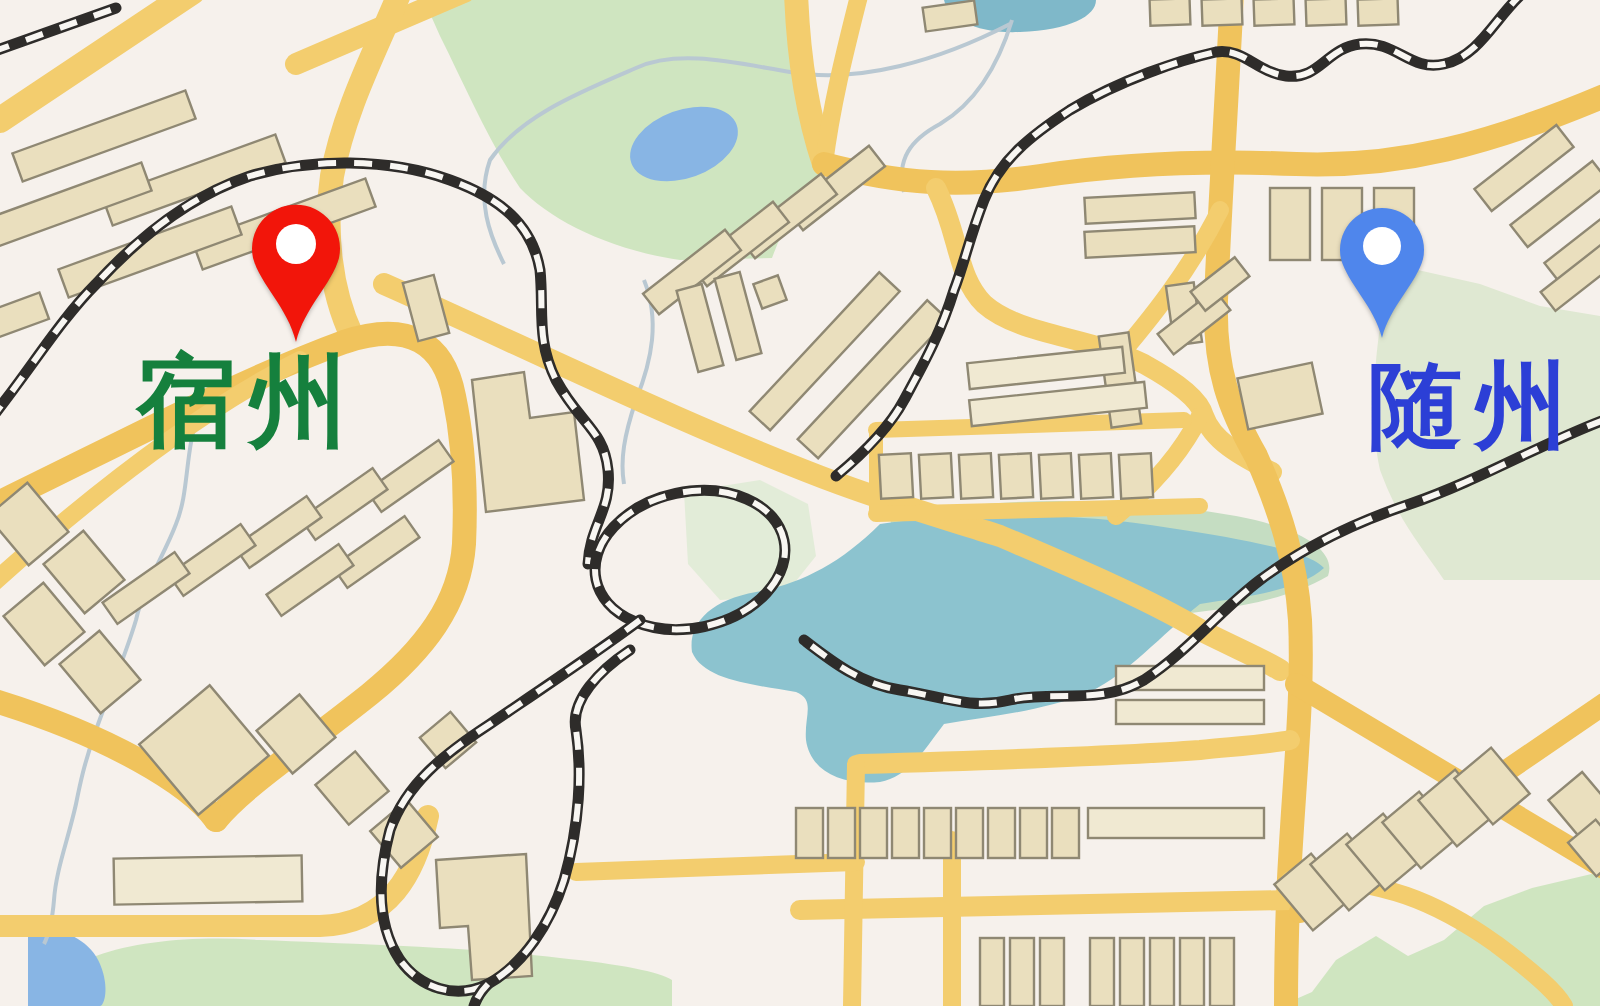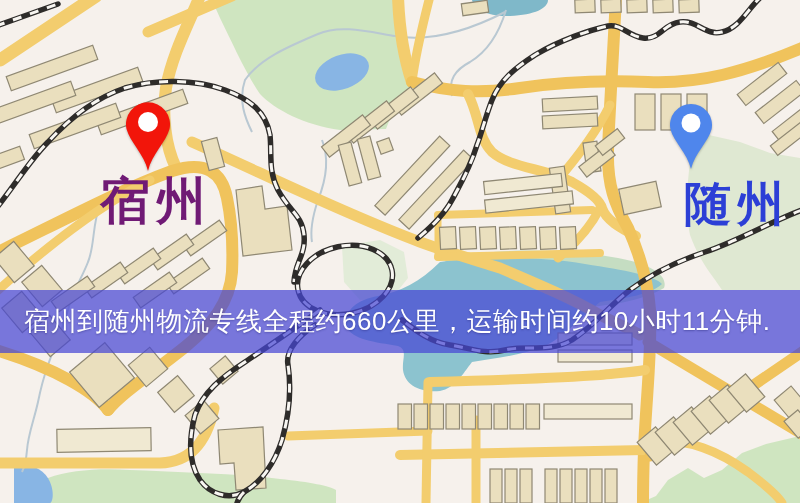--- a/index.html
+++ b/index.html
@@ -9,21 +9,21 @@
   .rd{fill:none;stroke:#f3cd6e;stroke-linecap:round;stroke-linejoin:round;}
   .rd2{fill:none;stroke:#f0c35c;stroke-linecap:round;stroke-linejoin:round;}
   .rail-c{fill:none;stroke:#2e2c2a;stroke-width:5.5;stroke-linecap:round;}
   .rail-d{fill:none;stroke:#f8f6f2;stroke-width:3;stroke-dasharray:9 9;stroke-linecap:butt;}
   .bld{fill:#eadfbe;stroke:#8f8873;stroke-width:1.2;}
   .bld-lt{fill:#f0e9d2;stroke:#8f8873;stroke-width:1.2;}
   .stream{fill:none;stroke:#b9c8d2;stroke-width:2;}
   .pin{position:absolute;filter:drop-shadow(0 1px 1px rgba(0,0,0,.25));}
   .city-label{position:absolute;font-family:"DejaVu Serif","Liberation Serif",serif;
               font-weight:600;letter-spacing:6px;line-height:1;white-space:nowrap;}
-  #origin-label{left:100px;top:176px;font-size:50px;color:#701a75;}
+  #origin-label{left:68px;top:176px;font-size:50px;color:#15803d;}
   #dest-label{left:636px;top:180px;font-size:47px;color:#2c3fd6;margin-left:48px;}
   #banner{position:absolute;left:0;top:290px;width:100%;height:63px;
           background:rgba(70,70,212,0.72);display:flex;align-items:center;}
   #banner span{padding-left:24px;font-size:26px;color:#ffffff;letter-spacing:0.5px;
                text-shadow:0 1px 2px rgba(40,40,120,.45);white-space:nowrap;}
 </style>
 </head>
 <body>
 
 <div id="stage">
@@ -278,17 +278,14 @@
 </svg>
 
 <svg class="pin" style="left:668px;top:97px;" width="46" height="74" viewBox="0 0 46 74">
   <path d="M23,72 C19,56 6,45 2.5,32.5 A21,21 0 1 1 43.5,32.5 C40,45 27,56 23,72 Z" fill="#4f86ec"></path>
   <circle cx="23" cy="26" r="9.5" fill="#ffffff"></circle>
 </svg>
 
 <div id="origin-label" class="city-label">宿州</div>
 <div id="dest-label" class="city-label">随州</div>
 
-<div id="banner">
-  <span>宿州到随州物流专线全程约660公里，运输时间约10小时11分钟.</span>
+
 </div>
 
-</div>
-
 </body></html>

